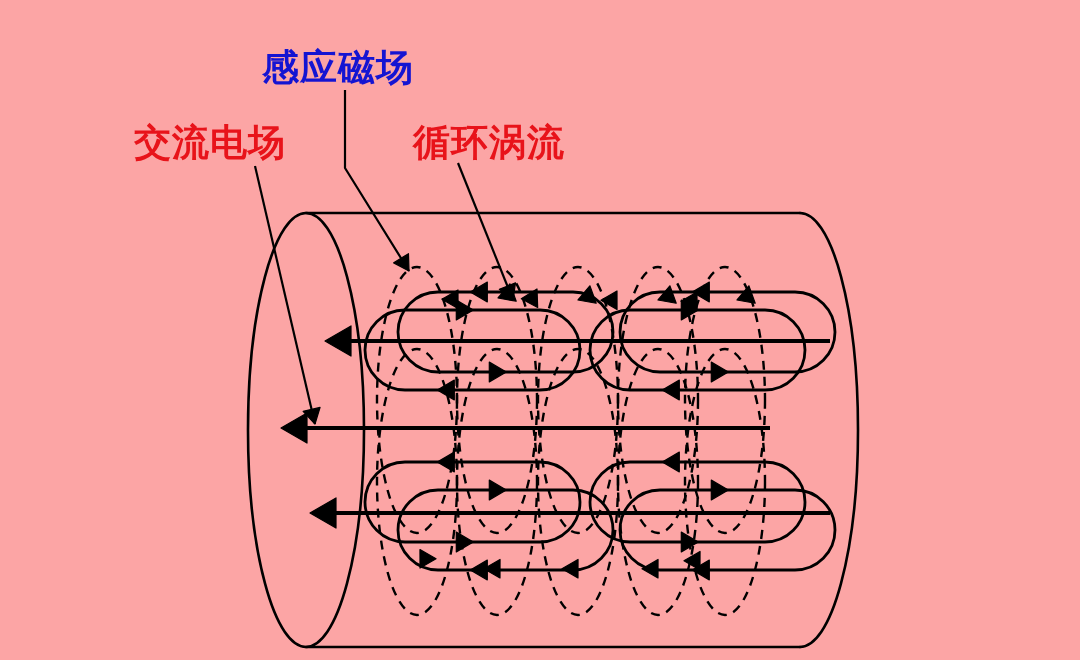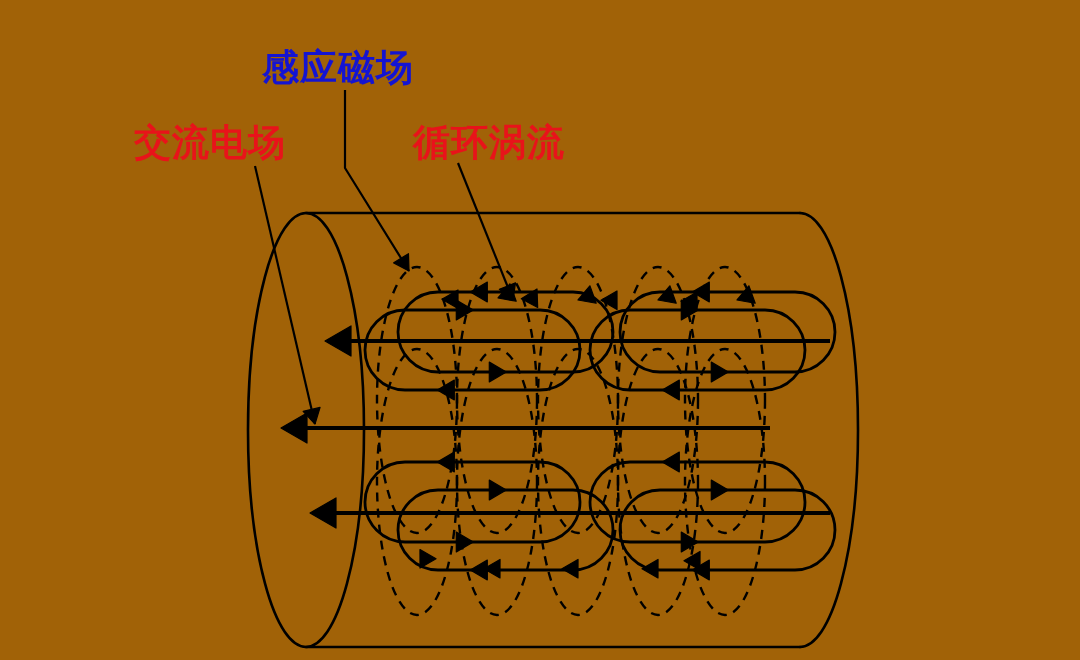--- a/index.html
+++ b/index.html
@@ -8,21 +8,21 @@
     padding: 0;
     background: #ffffff;
   }
   body {
     font-family: "DejaVu Sans", "Liberation Sans", sans-serif;
   }
   #stage {
     position: relative;
     width: 1080px;
     height: 660px;
-    background: #a16207;
+    background: #fca5a5;
     overflow: hidden;
   }
   #stage svg {
     position: absolute;
     left: 0;
     top: 0;
     display: block;
   }
   .lbl {
     font-weight: bold;

